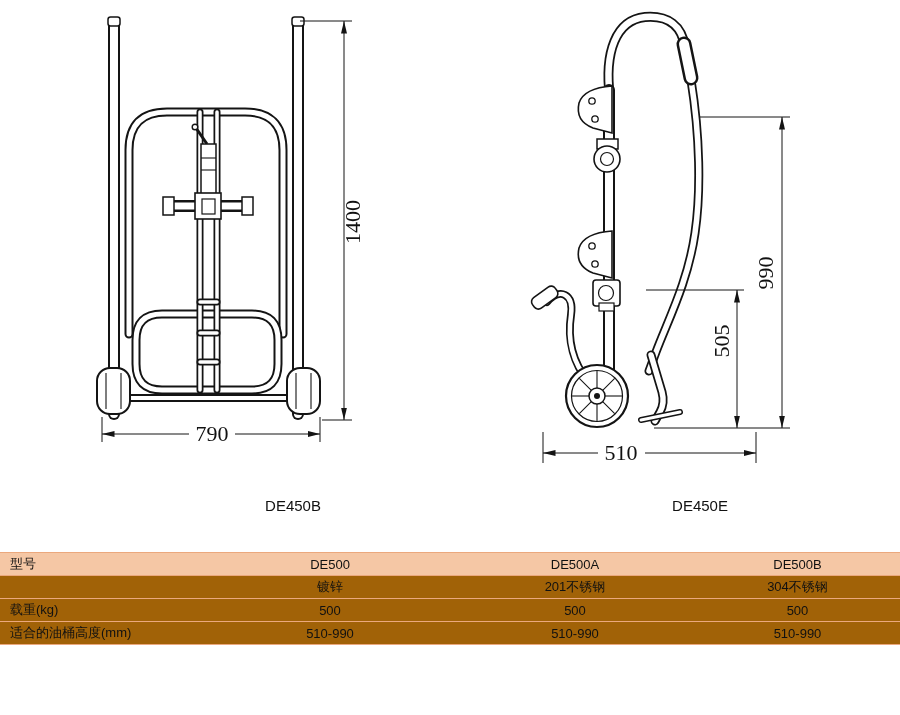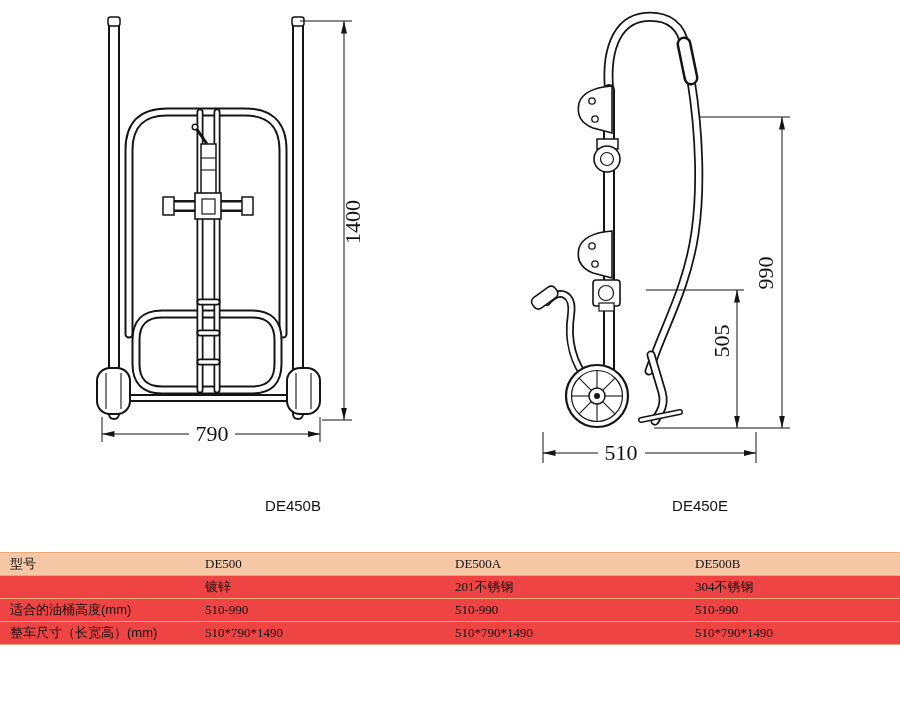--- a/index.html
+++ b/index.html
@@ -22,24 +22,24 @@
   .dim-text{font-family:"Liberation Serif",serif;font-size:22px;fill:#111;}
   .view-label{font-family:"Liberation Sans",sans-serif;font-size:15px;fill:#111;}
   table.spec{
     position:absolute;left:0;top:552px;width:900px;
     border-collapse:collapse;table-layout:fixed;font-size:13px;color:#111;
   }
   .spec th{
     background:var(--header-bg);font-weight:normal;height:22px;
     border-top:1px solid var(--row-line);border-bottom:1px solid var(--row-line);
   }
-  .spec td{height:22px;border-bottom:1px solid var(--row-line);background:#ef4444;}
+  .spec td{height:22px;border-bottom:1px solid var(--row-line);background:#a16207;}
   .spec th,.spec td{padding:0;overflow:hidden;white-space:nowrap;}
   .spec .lbl{text-align:left;padding-left:10px;}
-  .spec .val{text-align:left;font-family:Liberation Serif, serif;}
+  .spec .val{text-align:center;}
 </style>
 </head>
 <body>
 
 <div class="canvas">
 
   <svg class="drawing" width="900" height="548" viewBox="0 0 900 548">
     <defs>
       <marker id="arrE" markerUnits="userSpaceOnUse" markerWidth="14" markerHeight="8" refX="12.5" refY="4" orient="auto">
         <path d="M0,1 L12.5,4 L0,7 Z" fill="#141414"></path>
@@ -237,27 +237,27 @@
       </tr>
     </thead>
     <tbody>
       <tr>
         <td class="lbl"></td>
         <td class="val">镀锌</td>
         <td class="val">201不锈钢</td>
         <td class="val">304不锈钢</td>
       </tr>
       <tr>
+        <td class="lbl">载重(kg)</td>
+        <td class="val">500</td>
+        <td class="val">500</td>
+        <td class="val">500</td>
+      </tr>
+      <tr>
         <td class="lbl">适合的油桶高度(mm)</td>
         <td class="val">510-990</td>
         <td class="val">510-990</td>
         <td class="val">510-990</td>
       </tr>
-      <tr>
-        <td class="lbl">整车尺寸（长宽高）(mm)</td>
-        <td class="val">510*790*1490</td>
-        <td class="val">510*790*1490</td>
-        <td class="val">510*790*1490</td>
-      </tr>
     </tbody>
   </table>
 
 </div>
 
 </body></html>

